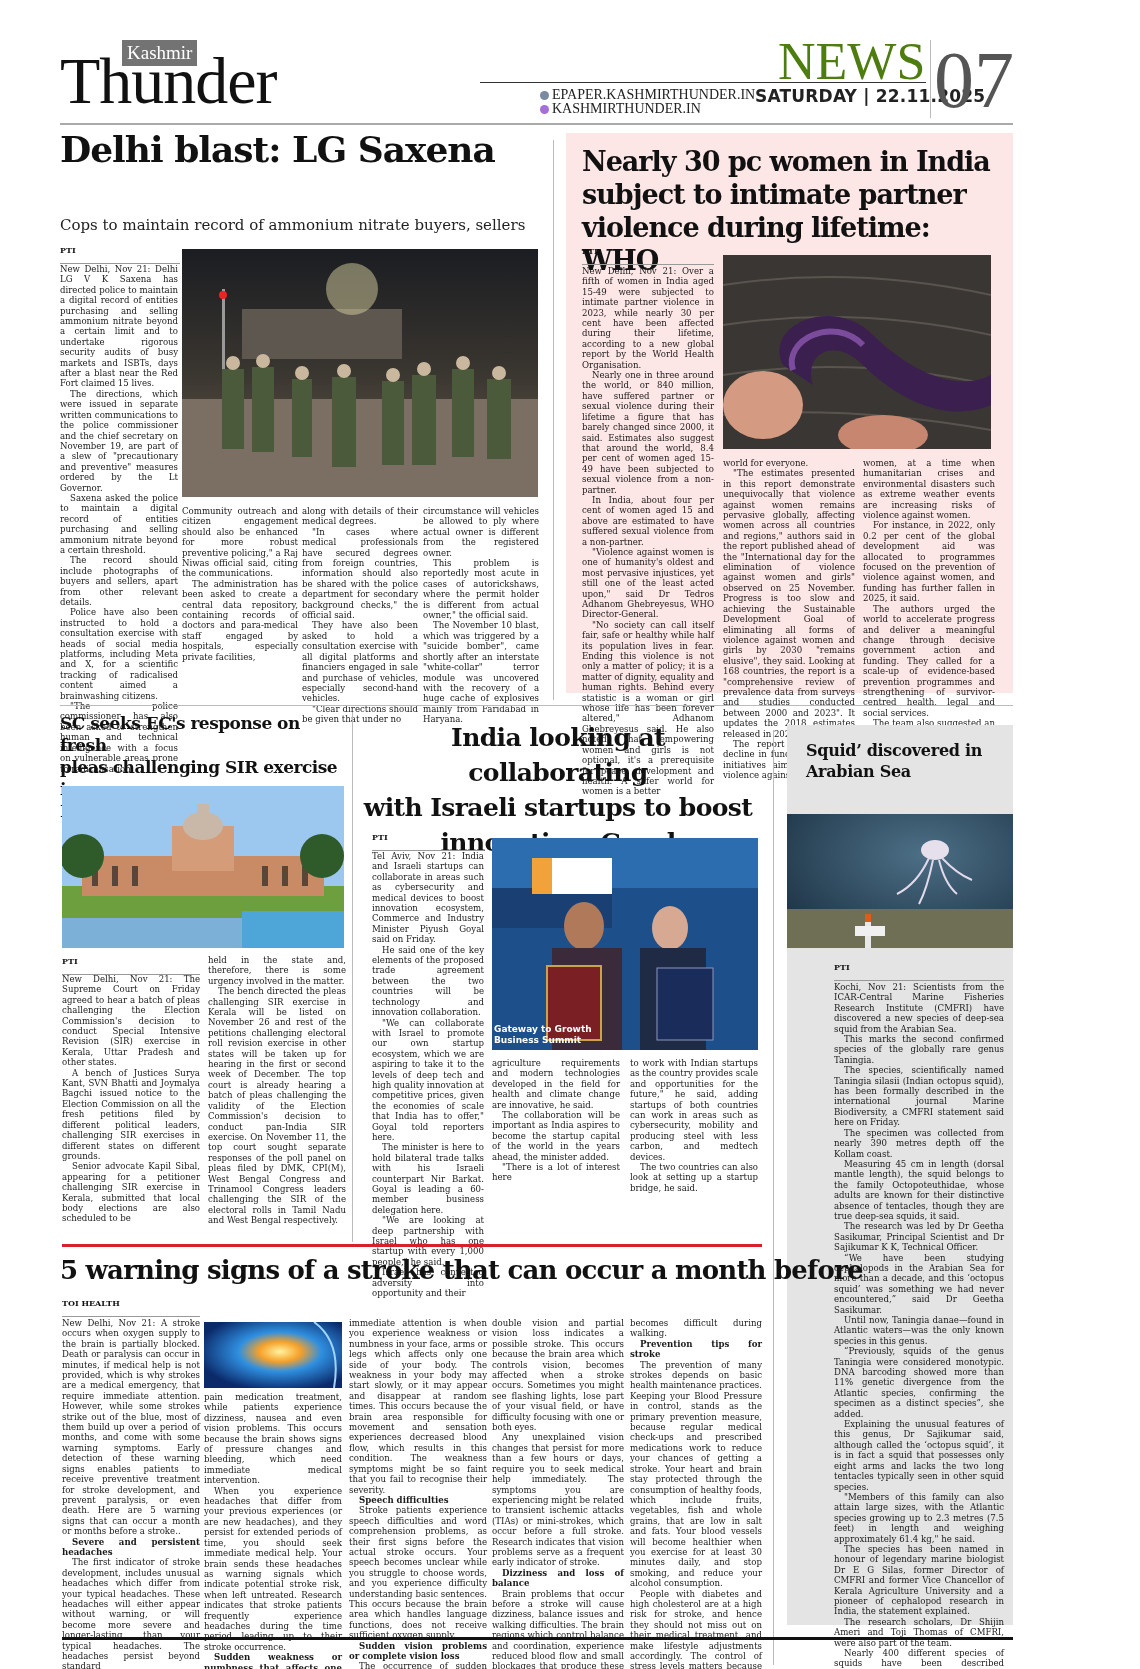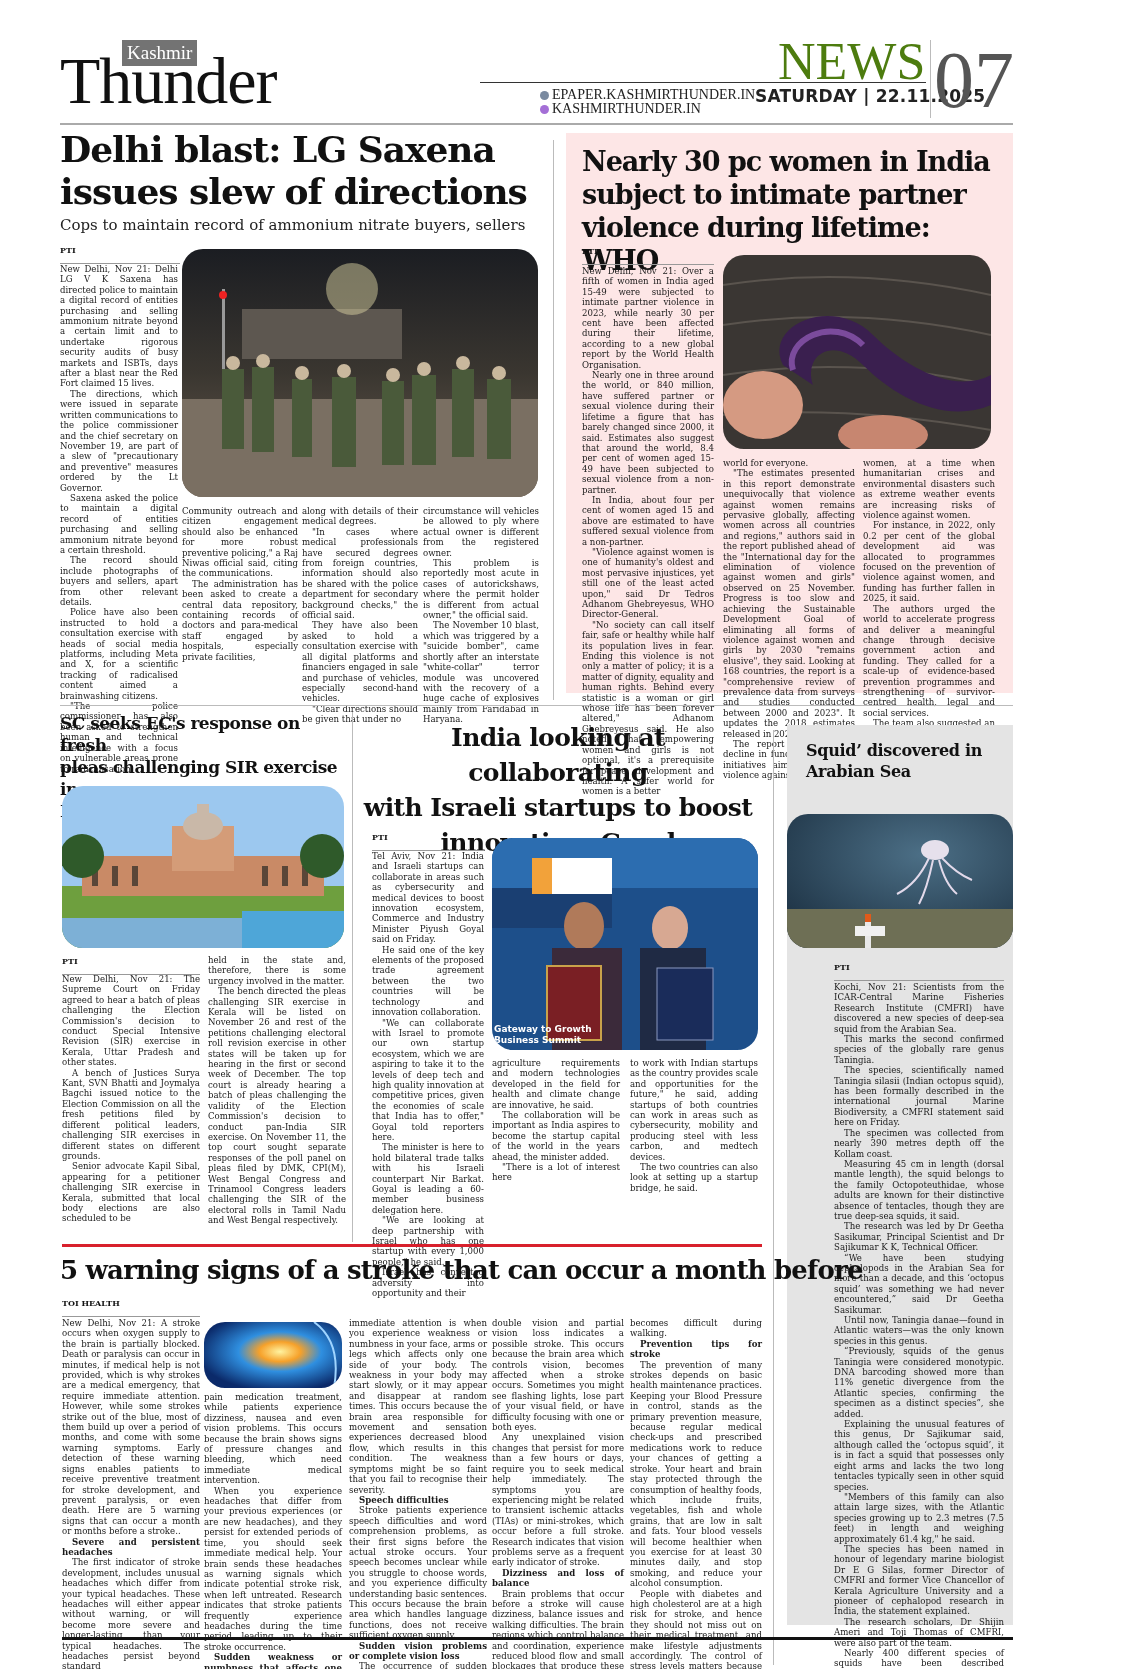--- a/index.html
+++ b/index.html
@@ -14,21 +14,21 @@
   .news { font-family:"Liberation Serif", serif; font-size:52px; line-height:52px; color:#4d7c0f; }
   .date { font-family:"DejaVu Sans", sans-serif; font-size:17px; font-weight:bold; color:#222; letter-spacing:0.2px; }
   .pageno { font-family:"Liberation Serif", serif; font-size:80px; color:#555; line-height:80px; }
   .vrule { background:#bbb; width:1px; }
   .h1 { font-family:"DejaVu Serif", serif; font-weight:bold; color:#111; letter-spacing:-1px; }
   .credit { font-family:"DejaVu Serif", serif; font-weight:bold; font-size:8px; border-bottom:1px solid #999; padding-bottom:8px; }
   .body { font-family:"DejaVu Serif", serif; font-size:8.6px; line-height:10.4px; text-align:justify; color:#1a1a1a; }
   .body p { margin:0; text-indent:10px; }
   .body p.first { text-indent:0; }
   .body p.sub { font-weight:bold; text-indent:10px; }
-  .photo { overflow:hidden;border-radius:21px; }
+  .photo { overflow:hidden; }
   .pink { background:#fde6e6; }
   .greybox { background:#e4e4e4; }
   .redrule { background:#d8202c; height:3px; }
   .blackrule { background:#111; height:3px; }
   svg { display:block; }
 </style>
 </head>
 <body>
 
 <div class="abs masthead-logo">
@@ -42,21 +42,20 @@
   <div><span class="dot" style="background:#7a8aa0;"></span><span>EPAPER.KASHMIRTHUNDER.IN</span></div>
   <div><span class="dot" style="background:#a46fd6;"></span><span>KASHMIRTHUNDER.IN</span></div>
 </div>
 <div class="abs news" style="left:778px; top:36px;">NEWS</div>
 <div class="abs date" style="left:755px; top:86px;">SATURDAY | 22.11.2025</div>
 <div class="abs vrule" style="left:930px; top:40px; height:78px;"></div>
 <div class="abs pageno" style="left:934px; top:40px;">07</div>
 
 <div class="abs h1" style="left:60px; top:128px; width:490px; font-size:36px; line-height:42px;">
   <div>Delhi blast: LG Saxena</div>
-  <div>issues slew of directions</div>
 </div>
 <div class="abs" style="left:60px; top:216px; font-family:'DejaVu Serif',serif; font-size:15px; color:#222;">Cops to maintain record of ammonium nitrate buyers, sellers</div>
 <div class="abs credit" style="left:60px; top:245px; width:120px;">PTI</div>
 
 <div class="abs body" style="left:60px; top:264px; width:118px;">
   <p class="first">New Delhi, Nov 21: Delhi LG V K Saxena has directed police to maintain a digital record of entities purchasing and selling ammonium nitrate beyond a certain limit and to undertake rigorous security audits of busy markets and ISBTs, days after a blast near the Red Fort claimed 15 lives.</p>
   <p>The directions, which were issued in separate written communications to the police commissioner and the chief secretary on November 19, are part of a slew of "precautionary and preventive" measures ordered by the Lt Governor.</p>
   <p>Saxena asked the police to maintain a digital record of entities purchasing and selling ammonium nitrate beyond a certain threshold.</p>
   <p>The record should include photographs of buyers and sellers, apart from other relevant details.</p>
   <p>Police have also been instructed to hold a consultation exercise with heads of social media platforms, including Meta and X, for a scientific tracking of radicalised content aimed a brainwashing citizens.</p>

